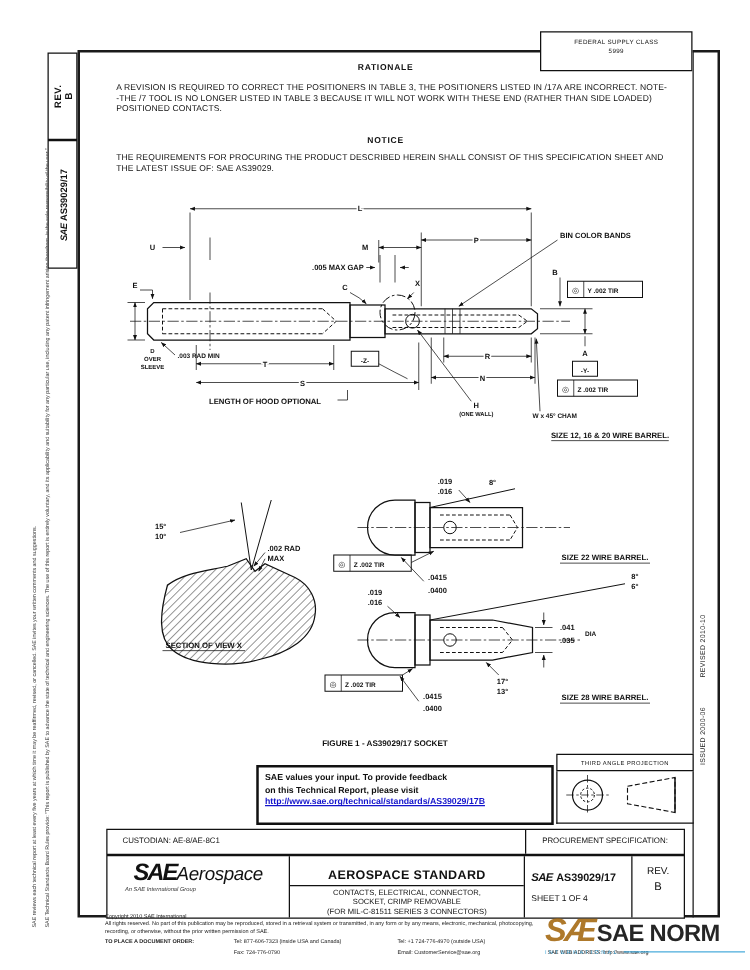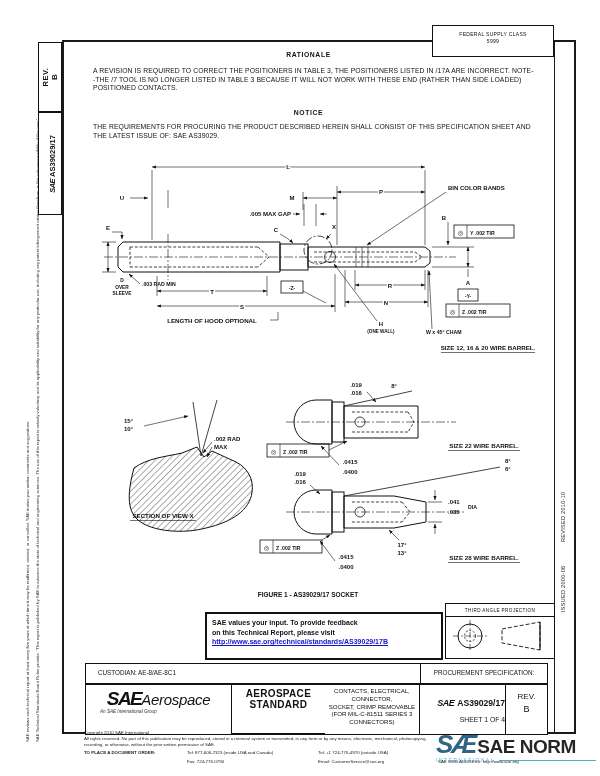--- a/index.html
+++ b/index.html
@@ -51,35 +51,35 @@
   .proj-sym{border:1.4px solid #111;border-top:none;height:42px;box-sizing:border-box;}
   
   .cust-row{position:absolute;left:85px;top:663px;width:463px;height:21px;border:1.6px solid #111;box-sizing:border-box;display:flex;background:#fff;}
   .cust-cell{width:335px;border-right:1.6px solid #111;box-sizing:border-box;font-size:6.3px;line-height:18px;padding-left:12px;}
   .proc-cell{flex:1;font-size:6.3px;line-height:18px;text-align:center;}
   .title-block{position:absolute;left:85px;top:684px;width:463px;height:51px;border:1.6px solid #111;box-sizing:border-box;display:flex;background:#fff;}
   .tb-logo{width:146px;border-right:1.6px solid #111;box-sizing:border-box;text-align:center;padding-top:3px;}
   .sae-big{font-size:19px;font-weight:900;font-style:italic;letter-spacing:-1.5px;}
   .aero{font-size:15px;font-style:italic;font-weight:400;letter-spacing:-.3px;}
   .tb-logo-sub{font-size:4.6px;font-style:italic;text-align:left;padding-left:14px;margin-top:-1px;color:#333;}
-  .tb-center{width:188px;border-right:1.6px solid #111;box-sizing:border-box;display:flex;justify-content:flex-end;}
+  .tb-center{width:188px;border-right:1.6px solid #111;box-sizing:border-box;display:flex;flex-direction:column;justify-content:flex-end;}
   .tb-doctype{font-size:10px;font-weight:700;text-align:center;padding:3px 0 2px 0;border-bottom:1.4px solid #111;letter-spacing:.3px;}
   .tb-titles{font-size:6.1px;line-height:7.8px;text-align:center;padding-top:2px;}
-  .tb-num{width:86px;border-right:1.6px solid #111;box-sizing:border-box;padding:7px 0 0 5px;text-align:right;}
+  .tb-num{width:86px;border-right:1.6px solid #111;box-sizing:border-box;padding:7px 0 0 5px;}
   .sae-mid{font-size:9px;font-weight:900;font-style:italic;letter-spacing:-.5px;margin-right:3px;}
   .tb-docid{font-size:8.6px;font-weight:700;}
   .tb-sheet{font-size:6.8px;margin-top:6px;}
   .tb-rev{flex:1;text-align:center;padding-top:7px;font-size:8px;}
   .tb-rev-b{font-size:9px;margin-top:3px;}
   
   .fp{position:absolute;font-size:4.4px;color:#222;white-space:nowrap;}
   
   .watermark{position:absolute;left:436px;top:731px;width:160px;opacity:.85;}
   .wm-row{display:flex;align-items:baseline;}
-  .wm-logo{font-size:26px;font-weight:900;font-style:italic;letter-spacing:-2px;color:#0c4a6e;line-height:26px;}
+  .wm-logo{font-size:26px;font-weight:900;font-style:italic;letter-spacing:-2px;color:#a16207;line-height:26px;}
   .wm-text{font-size:19px;font-weight:900;letter-spacing:-.5px;color:#000000;margin-left:2px;}
   .wm-sub{display:flex;align-items:center;margin-top:0;}
   .wm-sub-text{font-size:4.5px;letter-spacing:1.8px;color:#2d9fd6;}
   .wm-line{flex:1;border-top:1px solid #2d9fd6;margin-left:4px;}
 </style>
 </head>
 <body>
 
 <div class="page">
 

